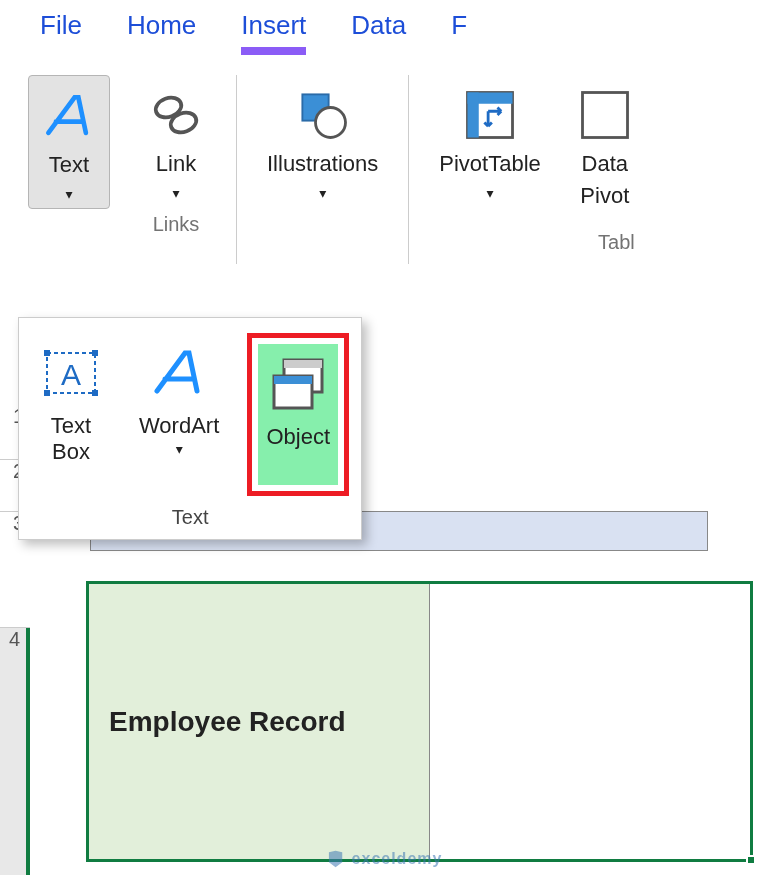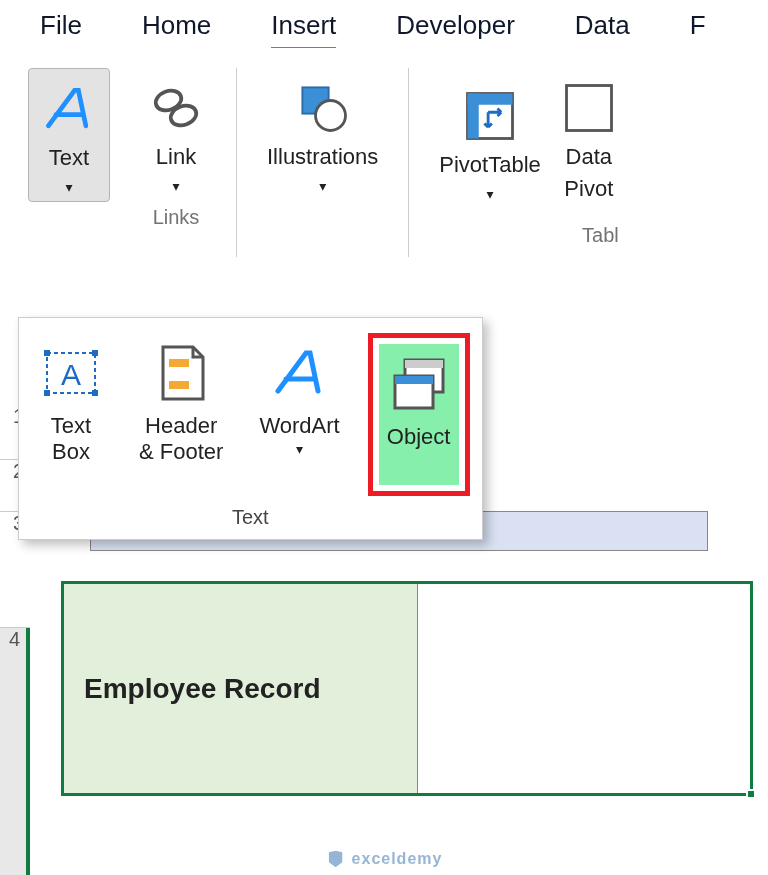--- a/index.html
+++ b/index.html
@@ -1,25 +1,25 @@
 <!DOCTYPE html>
 <html><head>
 <meta charset="utf-8">
 <style>
 * { box-sizing: border-box; margin: 0; padding: 0; font-family: 'Segoe UI', Arial, sans-serif; }
 body { background: #fff; width: 768px; height: 875px; overflow: hidden; position: relative; }
 
-[data-name="tabs-bar"] { display: flex; gap: 60px; padding: 10px 40px; font-size: 26px; color: #0f172a; position: relative; }
+[data-name="tabs-bar"] { display: flex; gap: 45px; padding: 10px 40px; font-size: 26px; color: #1d4ed8; position: relative; }
 [data-name="tab"] { cursor: pointer; padding-bottom: 6px; }
-[data-name="tab"].active { border-bottom: 1px solid #8b5cf6; }
+[data-name="tab"].active { border-bottom: 8px solid #8b5cf6; }
 
 [data-name="ribbon"] { display: flex; padding: 10px 8px 0 8px; gap: 0; position: relative; }
 .rgroup { display: flex; flex-direction: column; align-items: center; border-right: 1px solid #ccc; padding: 0 20px 10px 20px; }
 .rgroup:last-child { border-right: none; }
-.ritems { display: flex; gap: 8px; align-items: flex-end; }
+.ritems { display: flex; gap: 24px; }
 .ritem { display: flex; flex-direction: column; align-items: center; gap: 6px; font-size: 22px; color: #222; cursor: pointer; padding: 10px 10px 6px 10px; border-radius: 4px; }
 .ritem.sel { background: #e3e3e3; border: 1px solid #b5b5b5; }
 .ritem svg { width: 60px; height: 60px; }
 .glabel { font-size: 20px; color: #737373; margin-top: 6px; }
 .dropdown-arrow { font-size: 14px; margin-top: 2px; }
 
 [data-name="text-gallery"] { position: absolute; top: 317px; left: 18px; background: #fff; border: 1px solid #ccc; box-shadow: 5px 5px 10px rgba(0,0,0,0.25); padding: 15px 12px 10px 12px; z-index: 20; }
 .gitems { display: flex; gap: 20px; align-items: flex-start; }
 .gitem { display: flex; flex-direction: column; align-items: center; font-size: 22px; color: #222; cursor: pointer; padding: 8px; text-align: center; line-height: 1.2; }
 .gitem svg { width: 64px; height: 64px; margin-bottom: 8px; }
@@ -27,36 +27,35 @@
 .redbox { border: 5px solid #ed1c24; padding: 6px; }
 .gallery-label { text-align: center; font-size: 20px; color: #444; margin-top: 10px; }
 
 [data-name="sheet-area"] { position: absolute; top: 405px; left: 0; right: 0; bottom: 0; }
 .rowheads { position: absolute; left: 0; top: 0; width: 30px; }
 .rowhead { height: 52px; border-bottom: 1px solid #ccc; font-size: 20px; text-align: right; padding-right: 6px; color: #555; background: #fff; }
 .rowhead.r1 { height: 55px; }
 .rowhead.r4 { height: 280px; border-right: 4px solid #107c41; background: #e8e8e8; }
 .sheet { position: absolute; left: 30px; top: 0; right: 0; bottom: 0; }
 .hdr-strip { height: 40px; background: #d9e1f2; margin: 12px 60px 0 60px; border: 1px solid #888; }
-.mergecell { margin: 30px 15px 0 31px; height: 215px; display: flex; border: 3px solid #107c41; position: relative; }
+.mergecell { margin: 30px 15px 0 56px; height: 281px; display: flex; border: 3px solid #107c41; position: relative; }
 .mc-left { flex: 1; background: #e2efda; border-right: 1px solid #888; display: flex; align-items: center; padding-left: 20px; font-size: 28px; font-weight: bold; color: #222; }
 .mc-right { flex: 1; background: #fff; }
 .selhandle { position: absolute; right: -6px; bottom: -6px; width: 10px; height: 10px; background: #107c41; border: 2px solid #fff; }
 
 .watermark { position: absolute; bottom: 6px; left: 50%; transform: translateX(-50%); font-size: 16px; color: #3f7ab5; opacity: 0.55; font-weight: 600; letter-spacing: 1px; display: flex; align-items: center; gap: 6px; z-index: 30; }
 .watermark svg { width: 20px; height: 20px; }
 </style>
 </head>
 <body>
 
 <div data-name="tabs-bar">
   <div data-name="tab" class="">File</div>
   <div data-name="tab" class="">Home</div>
   <div data-name="tab" class="active">Insert</div>
-  <div data-name="tab" class="">Developer</div>
   <div data-name="tab" class="">Data</div>
   <div data-name="tab" class="">F</div>
 </div>
 
 <div data-name="ribbon">
   <div class="rgroup" style="border-right:none;padding-right:6px;">
     <div class="ritem sel" data-name="text-dropdown-button">
       <svg data-name="text-icon" viewBox="0 0 64 64">
           <path d="M10 50 L38 12 L42 12 L50 50 M18 38 L46 38" stroke="#1e90ff" stroke-width="5" fill="none" stroke-linecap="round"></path>
         </svg>
@@ -119,30 +118,20 @@
           <rect x="8" y="12" width="48" height="40" fill="#fff" stroke="#1e6bc4" stroke-width="2" stroke-dasharray="4 3"></rect>
           <rect x="5" y="9" width="6" height="6" fill="#1e6bc4"></rect>
           <rect x="53" y="9" width="6" height="6" fill="#1e6bc4"></rect>
           <rect x="5" y="49" width="6" height="6" fill="#1e6bc4"></rect>
           <rect x="53" y="49" width="6" height="6" fill="#1e6bc4"></rect>
           <text x="32" y="44" font-size="30" fill="#1e6bc4" text-anchor="middle" font-family="Arial">A</text>
         </svg>
       <span data-name="textbox-label-1">Text</span>
       <span data-name="textbox-label-2">Box</span>
     </div>
-    <div class="gitem" data-name="header-footer-button">
-      <svg data-name="header-footer-icon" viewBox="0 0 64 64">
-          <path d="M14 6 L44 6 L54 16 L54 58 L14 58 Z" fill="#fff" stroke="#555" stroke-width="3"></path>
-          <path d="M44 6 L44 16 L54 16" fill="none" stroke="#555" stroke-width="3"></path>
-          <rect x="20" y="18" width="20" height="8" fill="#f4a935"></rect>
-          <rect x="20" y="40" width="20" height="8" fill="#f4a935"></rect>
-        </svg>
-      <span data-name="header-footer-label-1">Header</span>
-      <span data-name="header-footer-label-2">&amp; Footer</span>
-    </div>
     <div class="gitem" data-name="wordart-dropdown-button">
       <svg data-name="wordart-icon" viewBox="0 0 64 64">
           <path d="M10 50 L38 12 L42 12 L50 50 M18 38 L46 38" stroke="#1e90ff" stroke-width="5" fill="none" stroke-linecap="round"></path>
         </svg>
       <span data-name="wordart-label">WordArt</span>
       <span class="dropdown-arrow" data-name="chevron-down-icon">▾</span>
     </div>
     <div class="redbox" data-name="object-highlight-box">
       <div class="gitem hl" data-name="object-button">
         <svg data-name="object-icon" viewBox="0 0 64 64">

